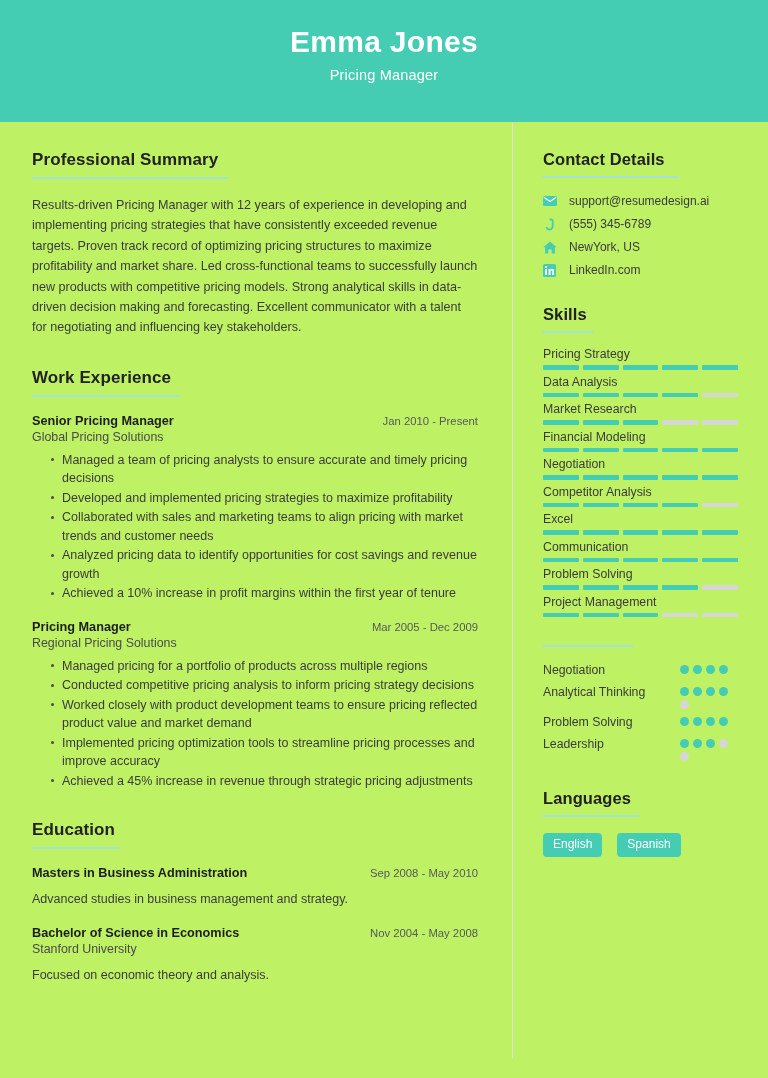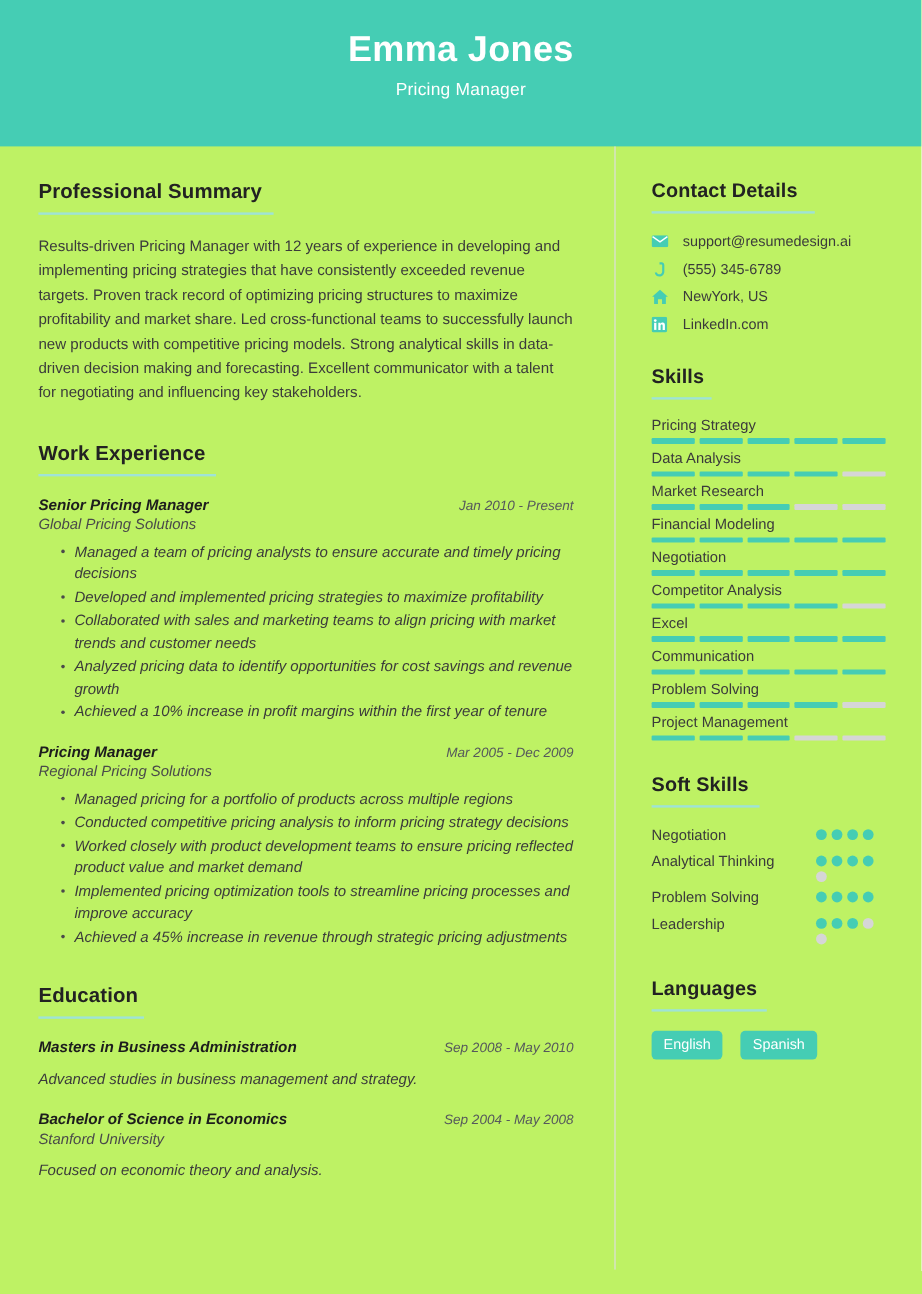--- a/index.html
+++ b/index.html
@@ -99,21 +99,21 @@
     font-size: 12.6px;
     line-height: 1.62;
     color: #3b3b3b;
     margin-top: 16px;
   }
 
   .block-gap-work { margin-top: 30px; }
   .block-gap-edu  { margin-top: 30px; }
 
   
-  .entry { margin-top: 17px; font-style: italic; }
+  .entry { margin-top: 17px; }
   .entry-row {
     display: flex;
     justify-content: space-between;
     align-items: baseline;
   }
   .entry-title {
     font-size: 12.7px;
     font-weight: bold;
     color: #1d1d1d;
   }
@@ -315,21 +315,21 @@
           <div class="entry-row">
             <div class="entry-title">Masters in Business Administration</div>
             <div class="entry-date">Sep 2008 - May 2010</div>
           </div>
           <div class="edu-desc">Advanced studies in business management and strategy.</div>
         </div>
 
         <div class="entry">
           <div class="entry-row">
             <div class="entry-title">Bachelor of Science in Economics</div>
-            <div class="entry-date">Sep 2004 - May 2008</div>
+            <div class="entry-date">Nov 2004 - May 2008</div>
           </div>
           <div class="entry-org">Stanford University</div>
           <div class="edu-desc">Focused on economic theory and analysis.</div>
         </div>
       </div>
 
     </div>
 
     <div class="col-side">
 
@@ -482,21 +482,20 @@
                 <span class="seg on"></span>
                 <span class="seg on"></span>
                 <span class="seg"></span>
                 <span class="seg"></span>
               </div>
             </div>
           </div>
       </div>
 
       <div class="side-block">
-        <div class="sec-head side">Soft Skills</div>
         <div class="sec-rule rule-soft"></div>
         <div class="soft-wrap" id="soft-wrap">
             <div class="soft-row">
               <div class="soft-name">Negotiation</div>
               <div class="soft-dots">
                 <span class="dot on"></span>
                 <span class="dot on"></span>
                 <span class="dot on"></span>
                 <span class="dot on"></span>
               </div>

